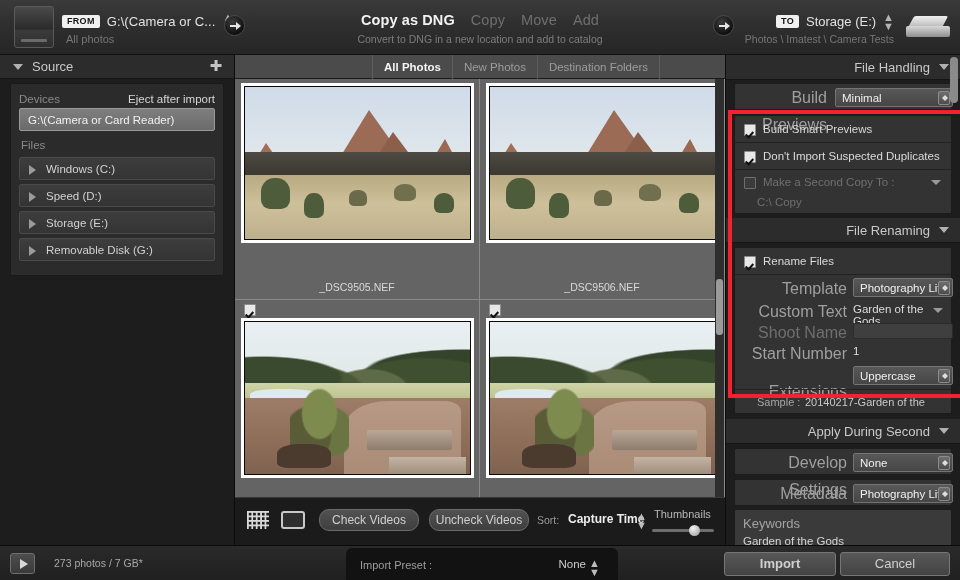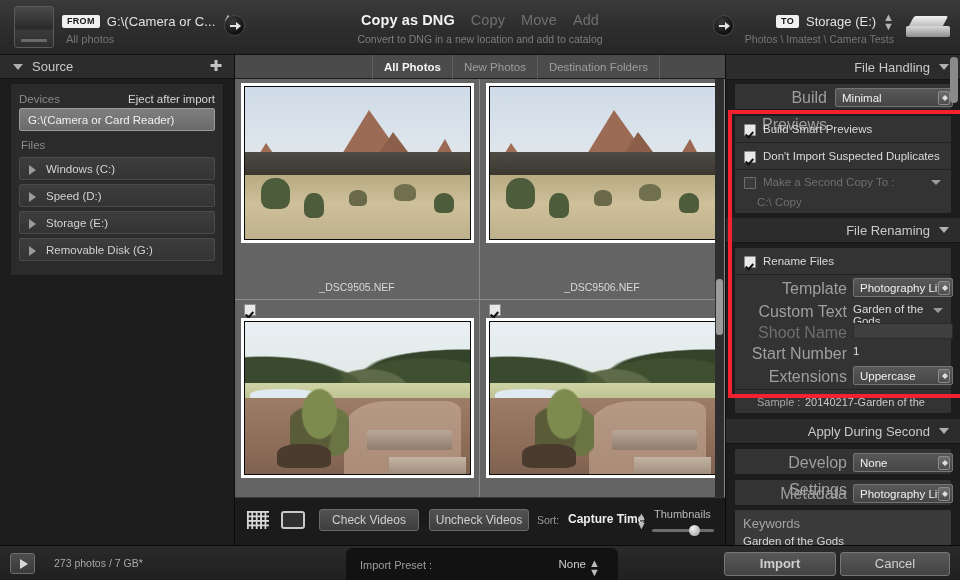--- a/index.html
+++ b/index.html
@@ -304,21 +304,21 @@
       linear-gradient(to bottom, #d8d8d8 2px, transparent 2px);
     background-size: 4.4px 4.5px;
   }
   .loupe-icon {
     position: absolute; left: 46px; top: 13px; width: 24px; height: 18px;
     background: #2f2f2f; border: 2px solid #c9c9c9; border-radius: 3px;
   }
   .tb-btn {
     position: absolute; top: 11px; height: 22px; line-height: 20px;
     background: linear-gradient(to bottom,#525252,#3e3e3e);
-    border: 1px solid #6a6a6a; border-radius: 3px;
+    border: 1px solid #6a6a6a; border-radius: 10px;
     color: #cfcfcf; font-size: 12px; text-align: center;
   }
   #check-videos-button { left: 84px; width: 100px; }
   #uncheck-videos-button { left: 194px; width: 100px; }
   .sort-lbl { position: absolute; left: 302px; top: 16px; color: #9a9a9a; font-size: 10.5px; }
   .sort-val { position: absolute; left: 333px; top: 14px; color: #ececec; font-size: 12px; font-weight: bold; }
   .sort-stepper { position: absolute; left: 401px; top: 14px; color: #bdbdbd; font-size: 11px; line-height: 9px; }
   .thumb-lbl { position: absolute; left: 419px; top: 10px; color: #b9b9b9; font-size: 11px; }
   .slider-track {
     position: absolute; left: 417px; top: 31px; width: 62px; height: 3px;
@@ -691,21 +691,21 @@
         <span class="rp-lbl-right dim-text" style="left:0; width:112px; top:3px;">Shoot Name</span>
         <span class="text-field" style="left:118px; top:2px; width:100px;"></span>
       </div>
 
       <div class="rp-subrow" style="height:21px;">
         <span class="rp-lbl-right" style="left:0; width:112px; top:3px;">Start Number</span>
         <span class="plain-value" style="left:118px; top:3px;">1</span>
       </div>
 
       <div class="rp-subrow" style="height:26px;">
-        <span class="rp-lbl-right" style="left:0; width:112px; top:5px;">Extensions</span>
+        <span class="rp-lbl-right" style="left:0; width:112px; top:20px;">Extensions</span>
         <span class="dropdown" style="left:118px; top:3px; width:100px;">
           <span>Uppercase</span>
           <span class="spin"></span>
         </span>
       </div>
 
       <div class="sample-row">
         <span style="position:absolute; left:22px;">Sample :</span>
         <span style="position:absolute; left:70px; color:#c9c9c9;">20140217-Garden of the Go...</span>
       </div>

